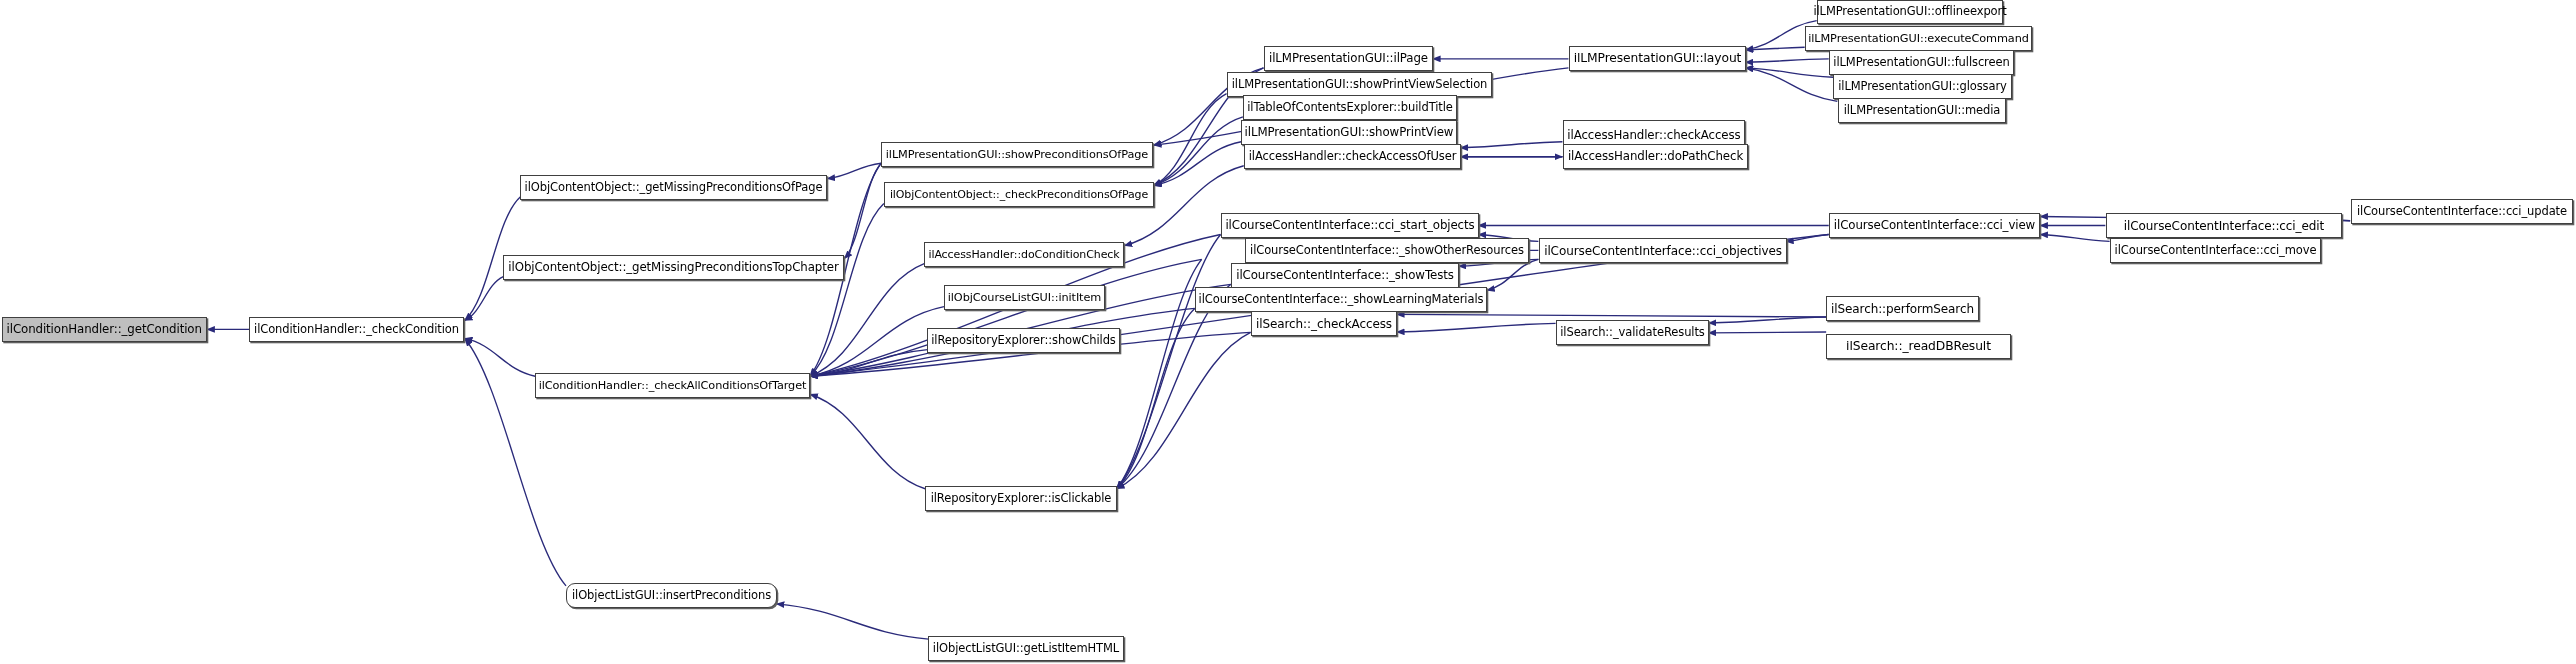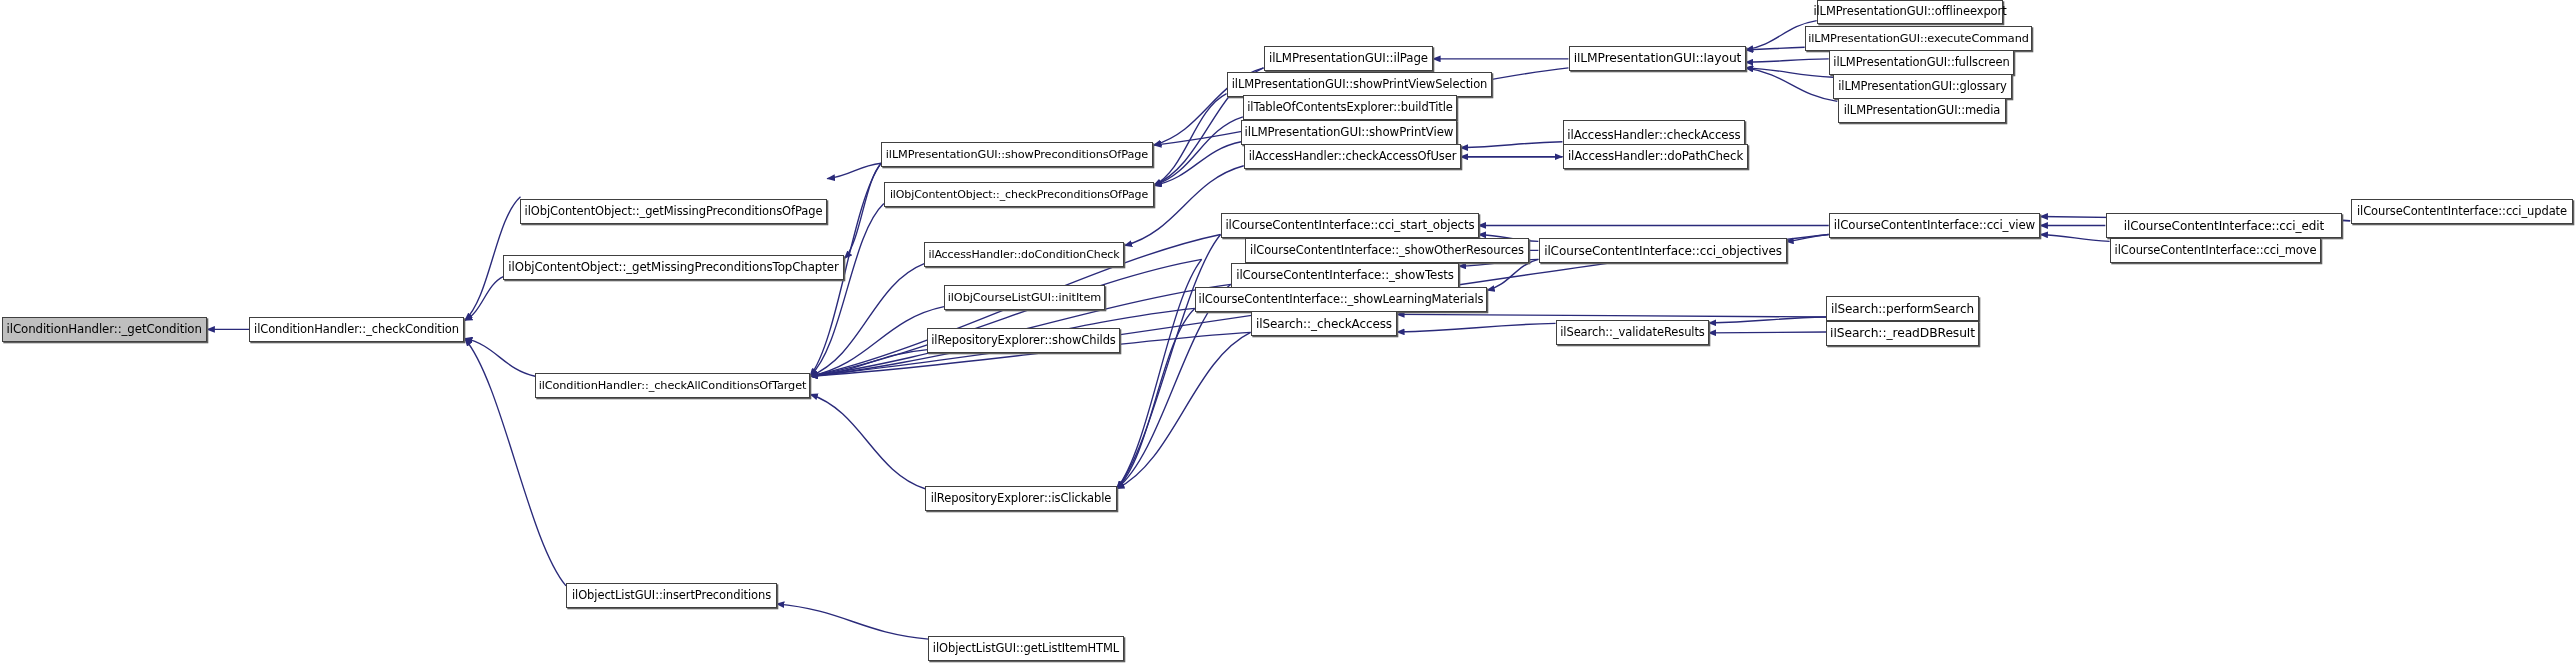--- a/index.html
+++ b/index.html
@@ -92,30 +92,30 @@
         <path d="M2125,386.5 L1988,387.5" fill="none" stroke="#2a2a7a" stroke-width="1.6" marker-end="url(#arrowhead)"></path>
       </g>
   </svg>
   <div id="nodes-group">
       <div class="node root" style="left: 1.7px; top: 317px; width: 205px; height: 25px; font-size: 11.8px;">
         <span class="node-label">ilConditionHandler::_getCondition</span>
       </div>
       <div class="node" style="left: 249px; top: 317px; width: 215px; height: 25px; font-size: 11.5px;">
         <span class="node-label">ilConditionHandler::_checkCondition</span>
       </div>
-      <div class="node" style="left: 520px; top: 175px; width: 307px; height: 25px; font-size: 11.5px; margin-top: 24px;">
+      <div class="node" style="left: 520px; top: 175px; width: 307px; height: 25px; font-size: 11.5px;">
         <span class="node-label">ilObjContentObject::_getMissingPreconditionsOfPage</span>
       </div>
       <div class="node" style="left: 503px; top: 255px; width: 341px; height: 25px; font-size: 11.8px;">
         <span class="node-label">ilObjContentObject::_getMissingPreconditionsTopChapter</span>
       </div>
       <div class="node" style="left: 535px; top: 373px; width: 275px; height: 25px; font-size: 11.3px;">
         <span class="node-label">ilConditionHandler::_checkAllConditionsOfTarget</span>
       </div>
-      <div class="node" style="left: 566px; top: 583px; width: 211px; height: 25px; font-size: 11.5px;">
+      <div class="node" style="left: 566px; top: 583px; width: 211px; height: 25px; font-size: 11.5px; border-radius: 9px;">
         <span class="node-label">ilObjectListGUI::insertPreconditions</span>
       </div>
       <div class="node" style="left: 881px; top: 142px; width: 272px; height: 25px; font-size: 11.3px;">
         <span class="node-label">ilLMPresentationGUI::showPreconditionsOfPage</span>
       </div>
       <div class="node" style="left: 884px; top: 182px; width: 270px; height: 25px; font-size: 11px;">
         <span class="node-label">ilObjContentObject::_checkPreconditionsOfPage</span>
       </div>
       <div class="node" style="left: 924px; top: 242px; width: 200px; height: 25px; font-size: 11px;">
         <span class="node-label">ilAccessHandler::doConditionCheck</span>
@@ -200,18 +200,18 @@
       </div>
       <div class="node" style="left: 1251px; top: 311px; width: 146px; height: 25px; font-size: 12px;">
         <span class="node-label">ilSearch::_checkAccess</span>
       </div>
       <div class="node" style="left: 1556px; top: 320px; width: 153px; height: 25px; font-size: 11.5px;">
         <span class="node-label">ilSearch::_validateResults</span>
       </div>
       <div class="node" style="left: 1826px; top: 296px; width: 153px; height: 25px; font-size: 12px;">
         <span class="node-label">ilSearch::performSearch</span>
       </div>
-      <div class="node" style="left: 1826px; top: 321px; width: 153px; height: 25px; font-size: 12.3px;">
+      <div class="node" style="left: 1826px; top: 334px; width: 185px; height: 25px; font-size: 12.3px;">
         <span class="node-label">ilSearch::_readDBResult</span>
       </div>
     </div>
 </div>
 
 
 </body></html>

